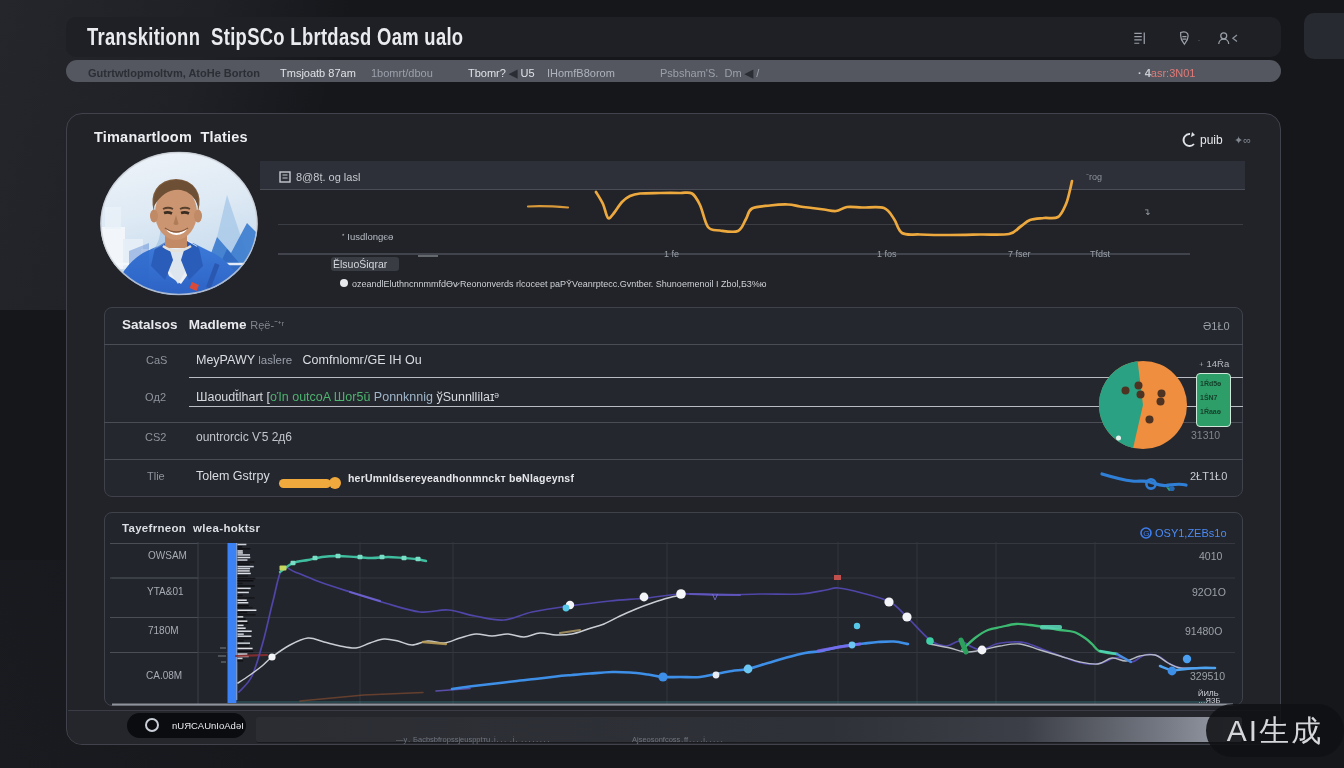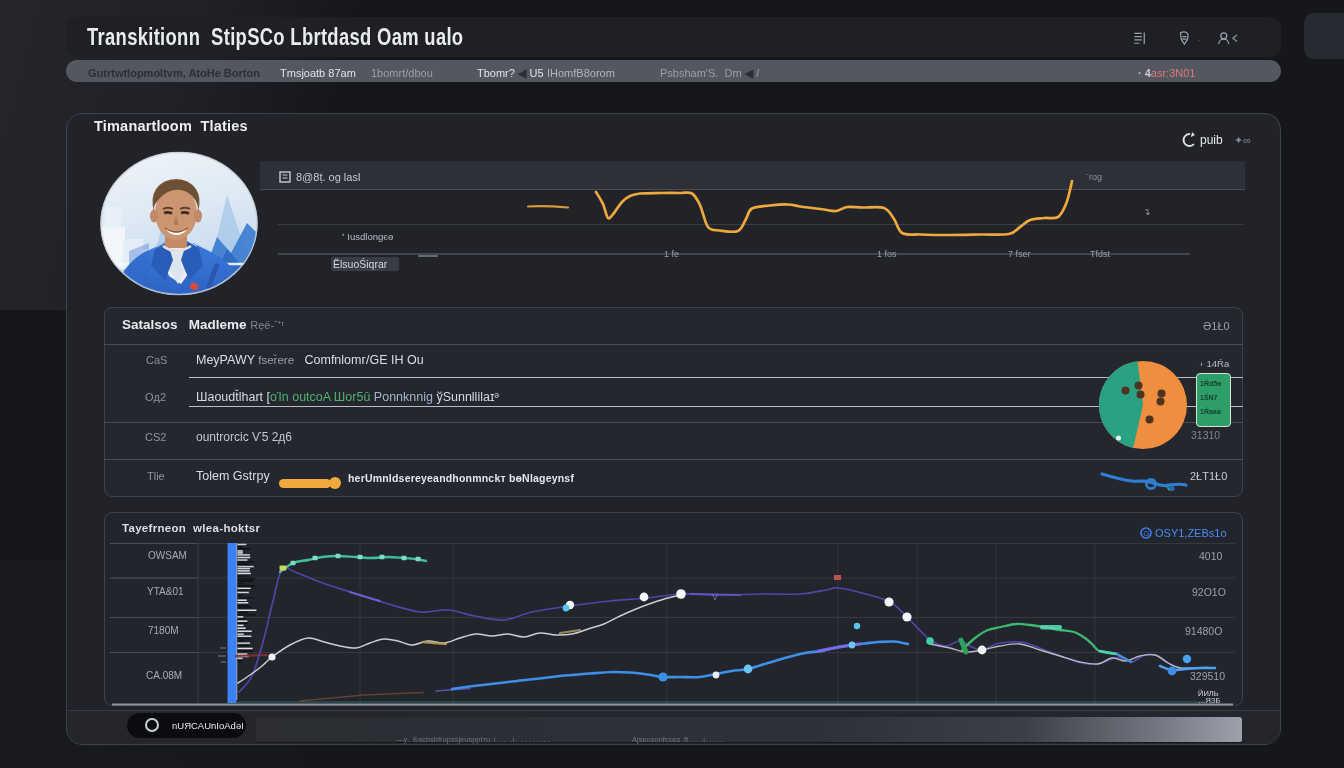--- a/index.html
+++ b/index.html
@@ -8,21 +8,21 @@
 .bgwedge { left:0; top:0; width:440px; height:310px;
   background:linear-gradient(105deg,#25262c 0%,#202127 40%,#16171b 68%); }
 .bgwedge2 { left:0; top:560px; width:300px; height:208px;
   background:linear-gradient(250deg,rgba(40,41,48,0) 0%,rgba(40,41,48,0.22) 100%); }
 .header { left:66px; top:17px; width:1215px; height:40px; background:#1e2026; border-radius:10px; }
 .title { left:87px; top:24px; font-size:23px; font-weight:700; color:#e9ebee; letter-spacing:0.4px; transform:scaleX(0.80); transform-origin:left top; }
 .cornerpatch { left:1304px; top:13px; width:40px; height:46px; background:#282a31; border-radius:10px 0 0 10px; }
 .nav { left:66px; top:60px; width:1215px; height:22px; background:#54575f; border-radius:12px; }
 .nav span { position:absolute; top:7px; font-size:11px; white-space:nowrap; }
 .panel { left:66px; top:113px; width:1215px; height:632px; background:#212329; border:1.5px solid #40434c; border-radius:16px; }
-.ptitle { left:94px; top:118px; font-size:14.5px; font-weight:700; color:#edeef1; letter-spacing:0.2px; }
+.ptitle { left:94px; top:129px; font-size:14.5px; font-weight:700; color:#edeef1; letter-spacing:0.2px; }
 .chead { left:260px; top:161px; width:985px; height:29px; background:#2d3038; border-bottom:1px solid #4a4d55; }
 .card { background:#25272e; border:1px solid #3f424b; border-radius:8px; }
 .t-sep { height:1px; background:#4a4d55; }
 .t-sepb { height:1.2px; background:#b9bcc3; }
 .lbl { color:#8e939c; font-size:11px; }
 .watermark { left:1206px; top:704px; width:138px; height:53px; background:rgba(16,17,20,0.88); border-radius:27px; text-align:center; line-height:53px; font-size:30px; color:#d6d7da; letter-spacing:2px; }
 .bstrip { left:67.5px; top:710px; width:1212px; height:33.5px; background:#24262c; border-top:1px solid #3a3d45; border-radius:0 0 14px 14px; }
 </style></head>
 <body>
 <div id="page">
@@ -44,21 +44,21 @@
   </g>
   <g fill="#8e939c" font-size="6">
         <text x="74" y="12">..</text>
       </g>
 </svg>
 
 <div class="abs nav">
   <span style="left:22px;color:#2b2e35;font-weight:700;">Gutrtwtlopmoltvm, AtoHe Borton</span>
   <span style="left:214px;color:#dfe2e7;text-align:center;">Tmsjoatb 87am</span>
   <span style="left:305px;color:#9aa0aa;">1bomrt/dbou</span>
-  <span style="left:411px;color:#dfe2e7;">Tbomr? <b style="color:#2a2d33">◀</b> U5</span>
+  <span style="left:402px;color:#dfe2e7;">Tbomr? <b style="color:#2a2d33">◀</b> U5</span>
   <span style="left:481px;color:#aeb4bd;">IHomfB8orom</span>
   <span style="left:594px;color:#9aa0aa;">Psbsham'S.&nbsp; Dm <b style="color:#2a2d33">◀</b> /</span>
   <span style="left:1072px;color:#e07a77;"><b style="color:#c9ccd2">· 4</b>asr:3N01</span>
 </div>
 
 <div class="abs panel"></div>
 <div class="abs ptitle">Timanartloom&nbsp; Tlaties</div>
 <svg class="abs" style="left:1178px;top:131px" width="90" height="18" viewBox="0 0 90 18">
   <path d="M12,3 a6,6 0 1 0 4,10" fill="none" stroke="#dfe2e7" stroke-width="1.8"></path>
   <path d="M14,1 l3,3 l-4,2 Z" fill="#dfe2e7"></path>
@@ -82,32 +82,34 @@
 <path d="M250,28.5 C264,27.5 278,28.5 290,29.5" stroke="#d8993a" stroke-width="2.2" fill="none" stroke-linecap="round"></path>
 </svg>
 <div class="abs" style="left:1143px;top:207px;font-size:9px;color:#9aa0a8;">↴</div>
 <div class="abs" style="left:664px;top:249px;font-size:9px;color:#9aa0a8;">1 fe</div>
 <div class="abs" style="left:877px;top:249px;font-size:9px;color:#9aa0a8;">1 fos</div>
 <div class="abs" style="left:1008px;top:249px;font-size:9px;color:#9aa0a8;">7 fser</div>
 <div class="abs" style="left:1090px;top:249px;font-size:9px;color:#9aa0a8;">Tfdst</div>
 <div class="abs" style="left:341px;top:231px;font-size:9.5px;color:#b9bdc4;"><span style="font-size:7px;vertical-align:3px;">⋆&nbsp;</span>Iusdlongєө</div>
 <div class="abs" style="left:331px;top:257px;width:68px;height:14px;background:#393c43;border-radius:3px;"></div>
 <div class="abs" style="left:333px;top:258px;font-size:10.5px;color:#d4d7dc;">ĔlѕuoŚiqrar</div>
+<div class="abs" style="left:340px;top:279px;font-size:9px;color:#ced1d6;white-space:nowrap;">
+  <span style="display:inline-block;width:8px;height:8px;border-radius:50%;background:#e6e8ec;margin-right:4px;"></span>ozeandlEluthncnnmmfdϴv̷ Reononverds rlcoceet paPY̆Veanrptecc.Gvntbeг. Shunoemenoil I Zbol,Б3%ю</div>
 
 <div class="abs card" style="left:104px;top:307px;width:1139px;height:190px;"></div>
 <div class="abs" style="left:122px;top:317px;font-size:13.5px;font-weight:700;color:#e8eaee;">Satalsos&nbsp;&nbsp; Madleme <span style="font-weight:400;color:#82868f;font-size:11px;">Reͅё‑ˉ⁺ʳ</span></div>
 <div class="abs" style="left:1203px;top:320px;font-size:11px;color:#9aa0a8;">Ә1Ł0</div>
 <div class="abs t-sep" style="left:104px;top:344px;width:1139px;"></div>
 <div class="abs t-sepb" style="left:189px;top:376.5px;width:1054px;"></div>
 <div class="abs t-sepb" style="left:189px;top:405.5px;width:1054px;"></div>
 <div class="abs t-sep" style="left:104px;top:422px;width:1139px;"></div>
 <div class="abs t-sep" style="left:104px;top:458.5px;width:1139px;"></div>
 
 <div class="abs lbl" style="left:146px;top:354px;">CaS</div>
-<div class="abs" style="left:196px;top:353px;font-size:12.5px;color:#dadde2;">MeyPAWY <span style="color:#9aa0aa;font-size:11.5px;">fser̆ere</span>&nbsp;&nbsp; Comfnlomг/GE IH Ou</div>
+<div class="abs" style="left:196px;top:353px;font-size:12.5px;color:#dadde2;">MeyPAWY <span style="color:#9aa0aa;font-size:11.5px;">lasl̆ere</span>&nbsp;&nbsp; Comfnlomг/GE IH Ou</div>
 <div class="abs" style="left:1197px;top:358px;font-size:9.5px;color:#b6bac2;">﹢14Ŕa</div>
 
 <div class="abs lbl" style="left:145px;top:391px;">Oд2</div>
 <div class="abs" style="left:196px;top:390px;font-size:12.5px;color:#d6d9de;">Шaoudt̆lhart [<span style="color:#4db36f;">oΊn outcoA Шor5ū</span> <span style="color:#9fb6c9;">Ponnknnіg</span> ўЅunnllіlaɪᵊ</div>
 
 <div class="abs lbl" style="left:145px;top:431px;">CЅ2</div>
 <div class="abs" style="left:196px;top:430px;font-size:12px;color:#c3c7cd;">ountrorcіc Ѵ5 2д6</div>
 <div class="abs" style="left:1191px;top:429px;font-size:10.5px;color:#82868f;">31310</div>
 
 <div class="abs lbl" style="left:147px;top:470px;">Tlіe</div>
@@ -330,12 +332,13 @@
 <path d="M66,70 Q77,79 89,70 Q85,77 77.5,77 Q70,77 66,70 Z" fill="#fdfdfd"></path>
 <path d="M66,70 Q77,78 89,70" fill="none" stroke="#8c5a3c" stroke-width="1.5"></path>
 <path d="M93,124 l7,3 l-2.5,6 l-7,-3 Z" fill="#d84a3a"></path>
 </g>
 <path d="M116,112 l4.5,2 l-9,24 l-4.5,-2 Z" fill="#2a58b0"></path>
 <path d="M30,100 l20,-8 l0,54 l-20,0 Z" fill="#2f68c8" opacity="0.35"></path>
 </g>
 <ellipse cx="80" cy="72.5" rx="78" ry="71" fill="none" stroke="#c9ced6" stroke-width="1.6" opacity="0.8"></ellipse>
 </svg>
 
+<div class="abs watermark">AI生成</div>
 </div>
 </body></html>

